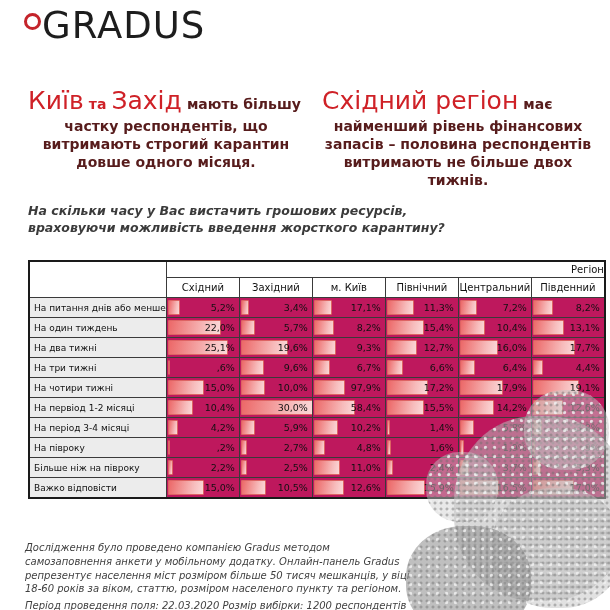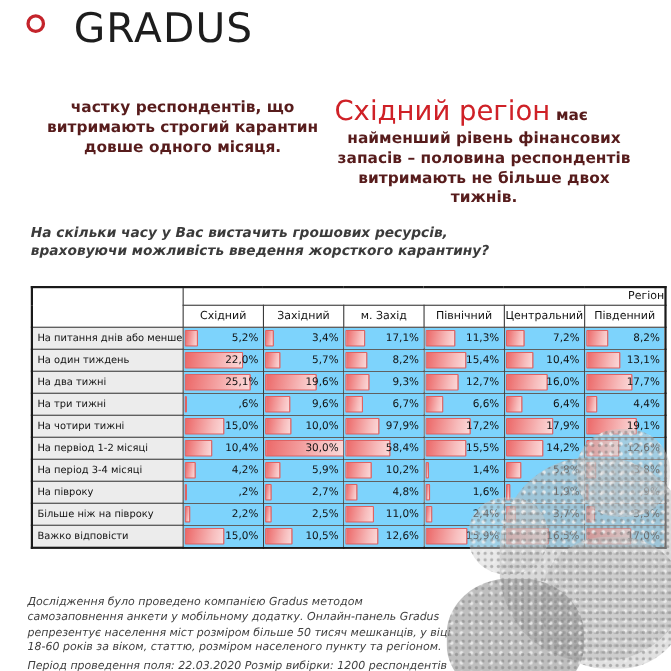--- a/index.html
+++ b/index.html
@@ -1,48 +1,48 @@
 <!DOCTYPE html>
 <html><head>
 <meta charset="utf-8">
 <style>
   html,body{margin:0;padding:0;}
   body{width:610px;height:610px;background:#ffffff;font-family:"DejaVu Sans",sans-serif;position:relative;overflow:hidden;}
   .page{position:absolute;inset:0;background:#fff;}
 
   
-  .logo{position:absolute;left:24px;top:6px;display:flex;align-items:flex-start;gap:25px;}
+  .logo{position:absolute;left:24px;top:6px;display:flex;align-items:flex-start;}
   .logo-ring{width:11px;height:11px;border:3px solid #c4242b;border-radius:50%;margin-top:7px;margin-right:1px;}
   .logo-text{font-size:37px;font-weight:400;color:#1d1d1d;letter-spacing:1px;line-height:1.1;}
 
   
   .insight{position:absolute;top:88px;width:276px;}
   .insight-left{left:28px;}
-  .insight-right{left:304px;width:272px;}
+  .insight-right{left:322px;width:272px;}
   .insight-head{margin:0 0 4px 0;line-height:1.05;}
   .accent-big{font-size:25px;color:#cf2127;font-weight:500;}
   .accent-small{font-size:14px;color:#cf2127;font-weight:600;}
   .maroon-small{font-size:14px;color:#571c1c;font-weight:700;}
   .insight-body{margin:2px 0 0 0;font-size:14px;color:#571c1c;font-weight:700;line-height:1.28;text-align:center;}
 
   
   .question{position:absolute;left:28px;top:203px;width:470px;}
   .q-title{margin:0;font-size:12.5px;font-weight:700;font-style:italic;color:#3b3b3b;line-height:1.35;}
   .q-sub{margin:2px 0 0 0;font-size:11px;font-style:italic;color:#4d4d4d;}
 
   
   .results{position:absolute;left:28px;top:260px;border-collapse:collapse;table-layout:fixed;z-index:1;background:transparent;}
   .results th,.results td{border:1px solid #3a3a3a;padding:0;overflow:hidden;white-space:nowrap;}
   .results{border:2px solid #1a1a1a;}
   .results thead th{background:#ffffff;font-weight:400;font-size:10px;color:#111;}
   th.corner{width:120px;background:#fdfdfd;}
   th.col-head{width:72px;height:19px;}
   th.region-span{height:15px;text-align:right;}
   td.row-label{background:#ececec;font-size:9px;color:#111;text-align:left;padding-left:4px;height:19px;}
-  td.val{position:relative;background:#7dd3fc;text-align:right;padding-right:4px;font-size:9.5px;color:#111;height:19px;}
+  td.val{position:relative;background:#be185d;text-align:right;padding-right:4px;font-size:9.5px;color:#111;height:19px;}
   td.val .bar{position:absolute;left:1px;top:2px;bottom:2px;background:linear-gradient(100deg,#ec6868 0%,#f7bcbc 70%,#fbd9d9 100%);border:1px solid #dd6363;border-radius:1px;box-sizing:border-box;}
   td.val .num{position:relative;z-index:1;}
 
   
   .foot{position:absolute;left:25px;top:541px;width:392px;z-index:1;}
   .foot p{margin:0;font-size:10px;font-style:italic;color:#3f3f3f;line-height:1.38;}
   .foot p + p{margin-top:3px;}
 
   
   .virus{position:absolute;left:392px;top:388px;width:230px;height:230px;z-index:2;pointer-events:none;}
@@ -62,20 +62,26 @@
 <body>
 
 <div class="page">
 
   <header class="logo">
     <span class="logo-ring"></span>
     <span class="logo-text">GRADUS</span>
   </header>
 
   <section class="insight insight-left">
+    <p class="insight-head">
+      <span class="accent-big">Київ</span>
+      <span class="accent-small">та</span>
+      <span class="accent-big">Захід</span>
+      <span class="maroon-small">мають більшу</span>
+    </p>
     <p class="insight-body">частку респондентів, що витримають строгий карантин довше одного місяця.</p>
   </section>
 
   <section class="insight insight-right">
     <p class="insight-head">
       <span class="accent-big">Східний регіон</span>
       <span class="maroon-small">має</span>
     </p>
     <p class="insight-body">найменший рівень фінансових запасів – половина респондентів витримають не більше двох тижнів.</p>
   </section>
@@ -86,21 +92,21 @@
 
   <table class="results">
     <thead>
         <tr>
           <th class="corner" rowspan="2"></th>
           <th class="region-span" colspan="6">Регіон</th>
         </tr>
         <tr>
           <th class="col-head">Східний</th>
           <th class="col-head">Західний</th>
-          <th class="col-head">м. Захід</th>
+          <th class="col-head">м. Київ</th>
           <th class="col-head">Північний</th>
           <th class="col-head">Центральний</th>
           <th class="col-head">Південний</th>
         </tr>
       </thead>
     <tbody>
         <tr>
           <td class="row-label">На питання днів або менше</td>
           <td class="val"><div class="bar" style="width: 17.3333%;"></div><span class="num">5,2%</span></td>
           <td class="val"><div class="bar" style="width: 11.3333%;"></div><span class="num">3,4%</span></td>

